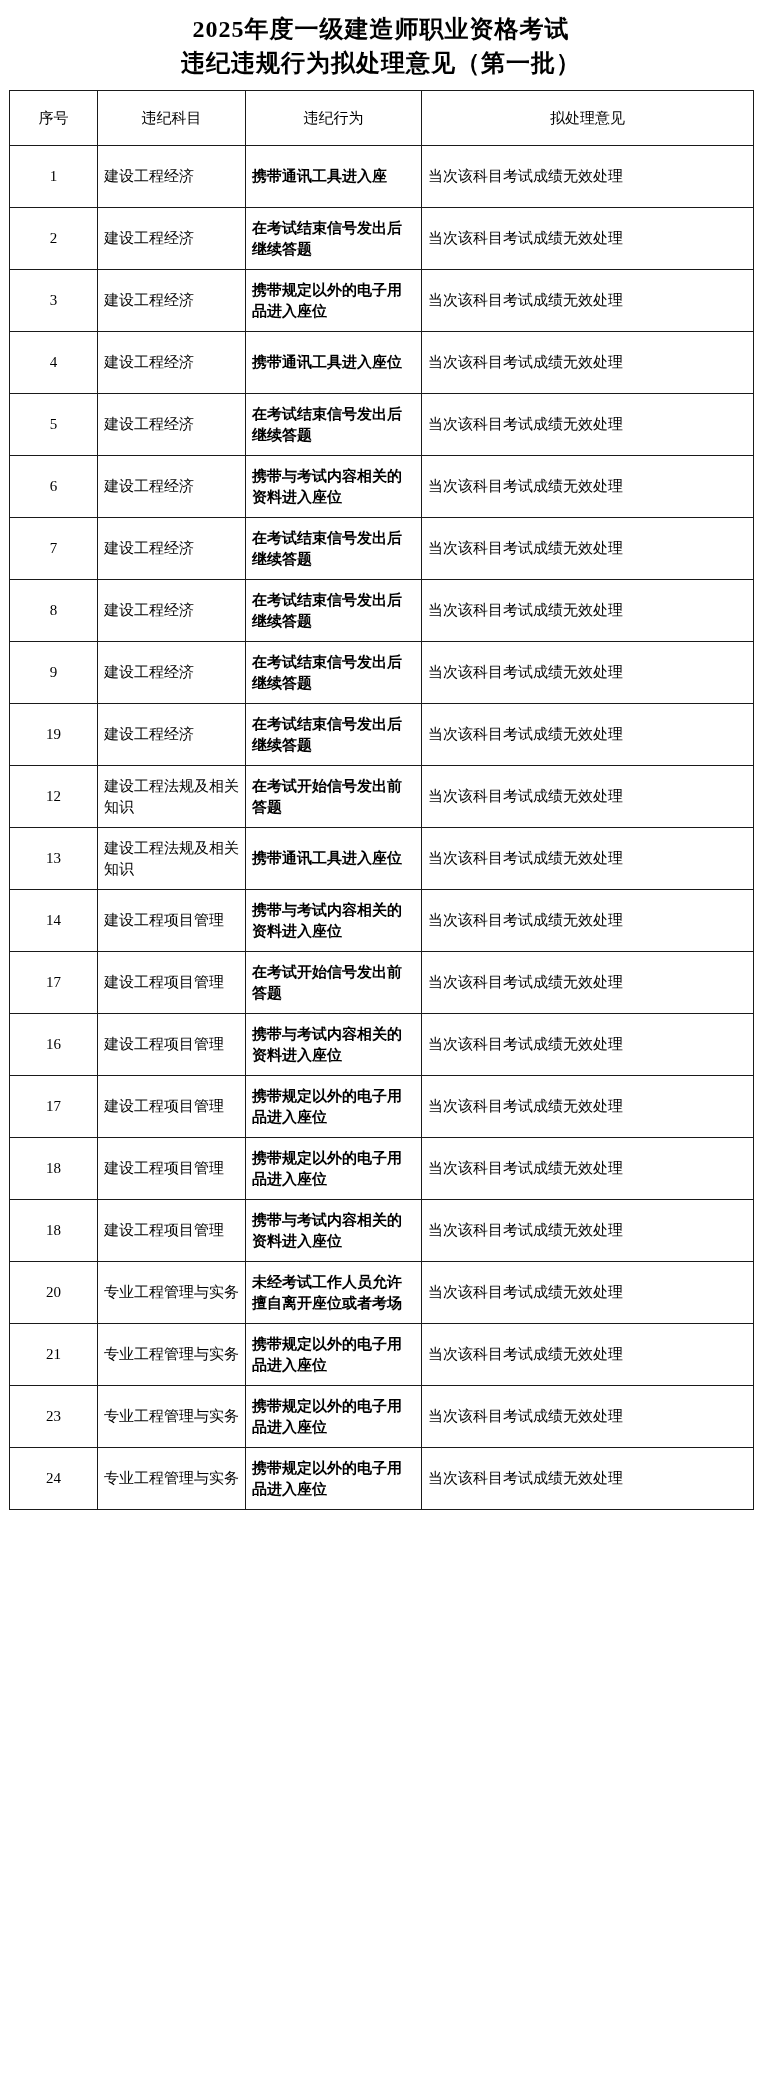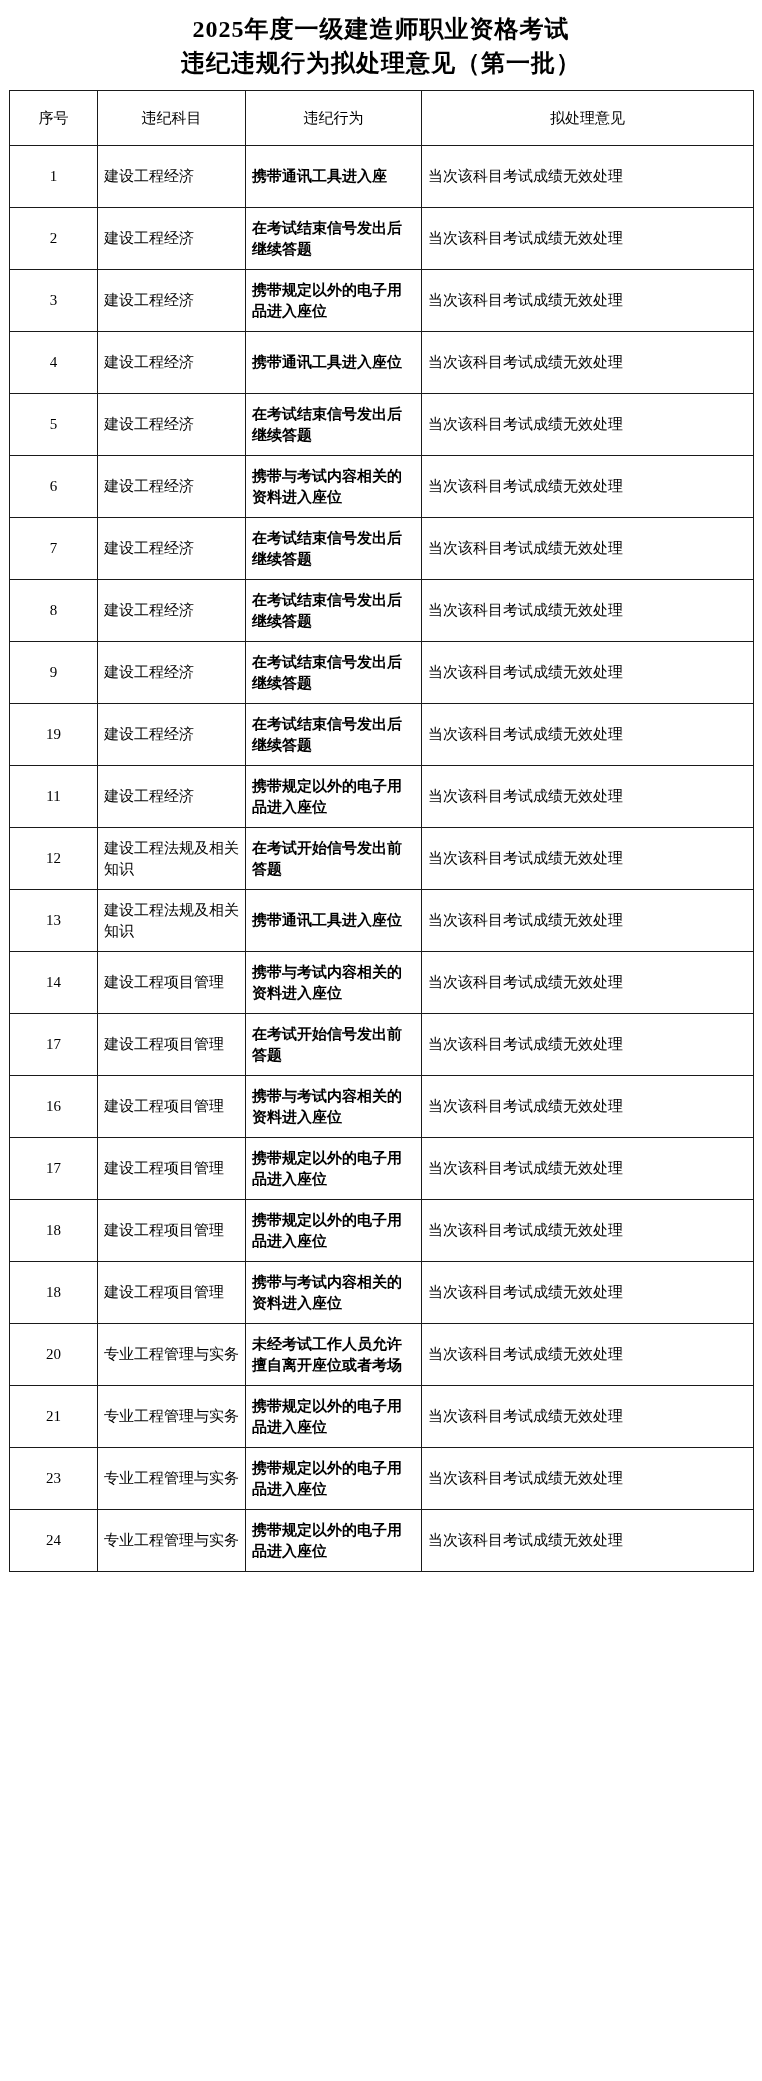--- a/index.html
+++ b/index.html
@@ -147,26 +147,20 @@
           <td class="behavior">在考试结束信号发出后继续答题</td>
           <td class="opinion">当次该科目考试成绩无效处理</td>
         </tr>
         <tr>
           <td class="index">19</td>
           <td class="subject">建设工程经济</td>
           <td class="behavior">在考试结束信号发出后继续答题</td>
           <td class="opinion">当次该科目考试成绩无效处理</td>
         </tr>
         <tr>
-          <td class="index">11</td>
-          <td class="subject">建设工程经济</td>
-          <td class="behavior">携带规定以外的电子用品进入座位</td>
-          <td class="opinion">当次该科目考试成绩无效处理</td>
-        </tr>
-        <tr>
           <td class="index">12</td>
           <td class="subject">建设工程法规及相关知识</td>
           <td class="behavior">在考试开始信号发出前答题</td>
           <td class="opinion">当次该科目考试成绩无效处理</td>
         </tr>
         <tr>
           <td class="index">13</td>
           <td class="subject">建设工程法规及相关知识</td>
           <td class="behavior">携带通讯工具进入座位</td>
           <td class="opinion">当次该科目考试成绩无效处理</td>

